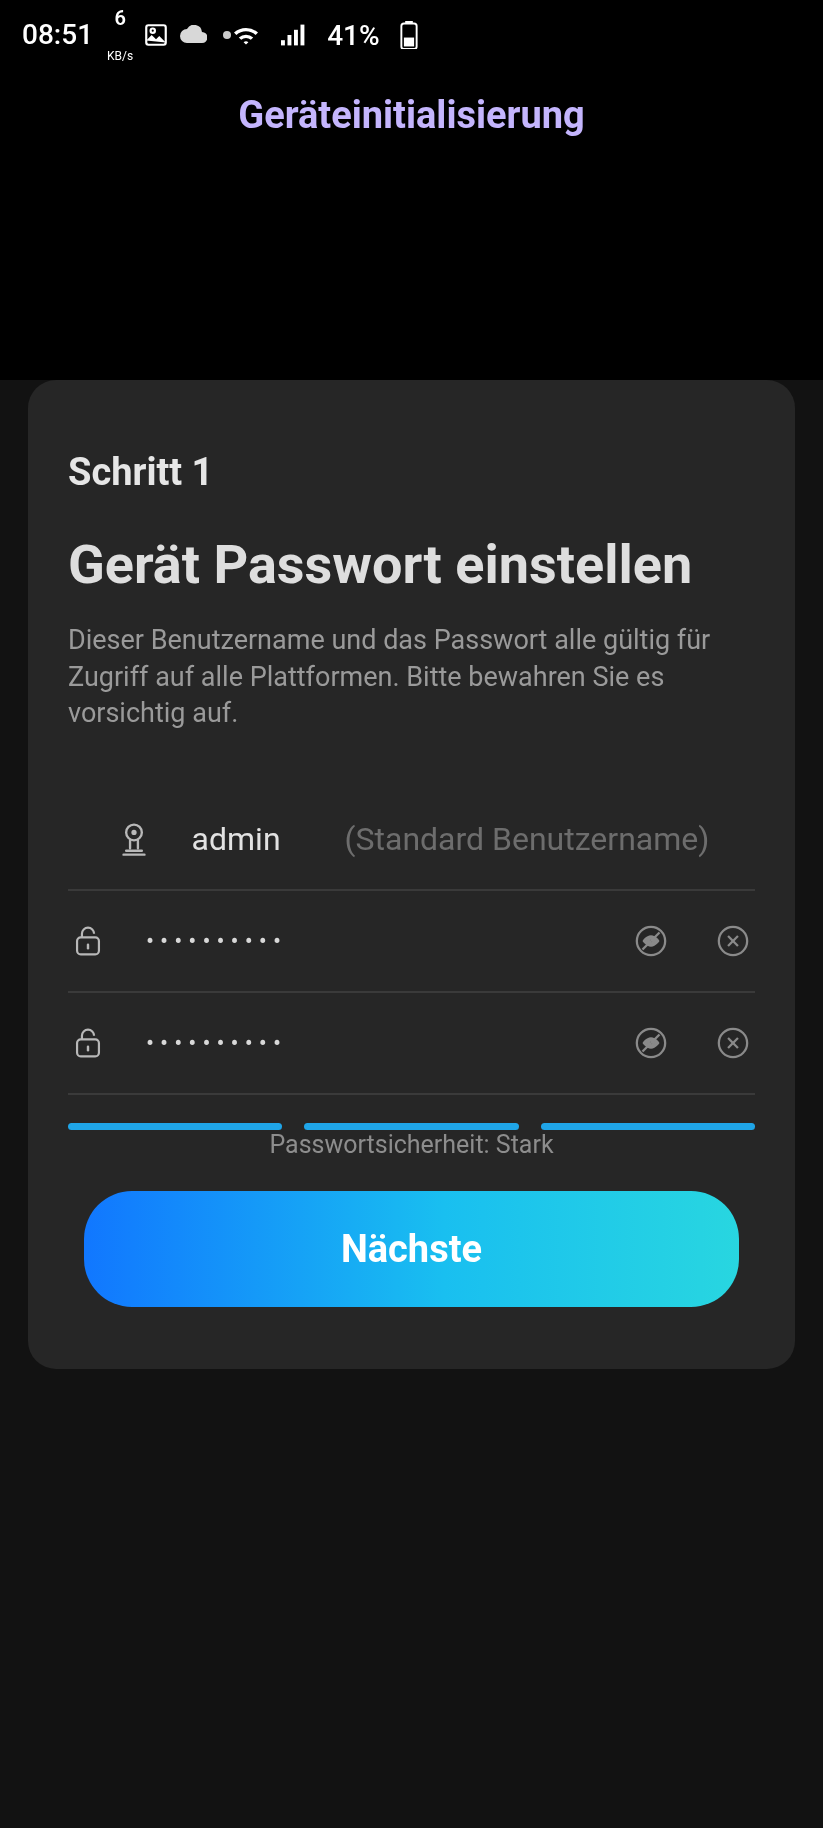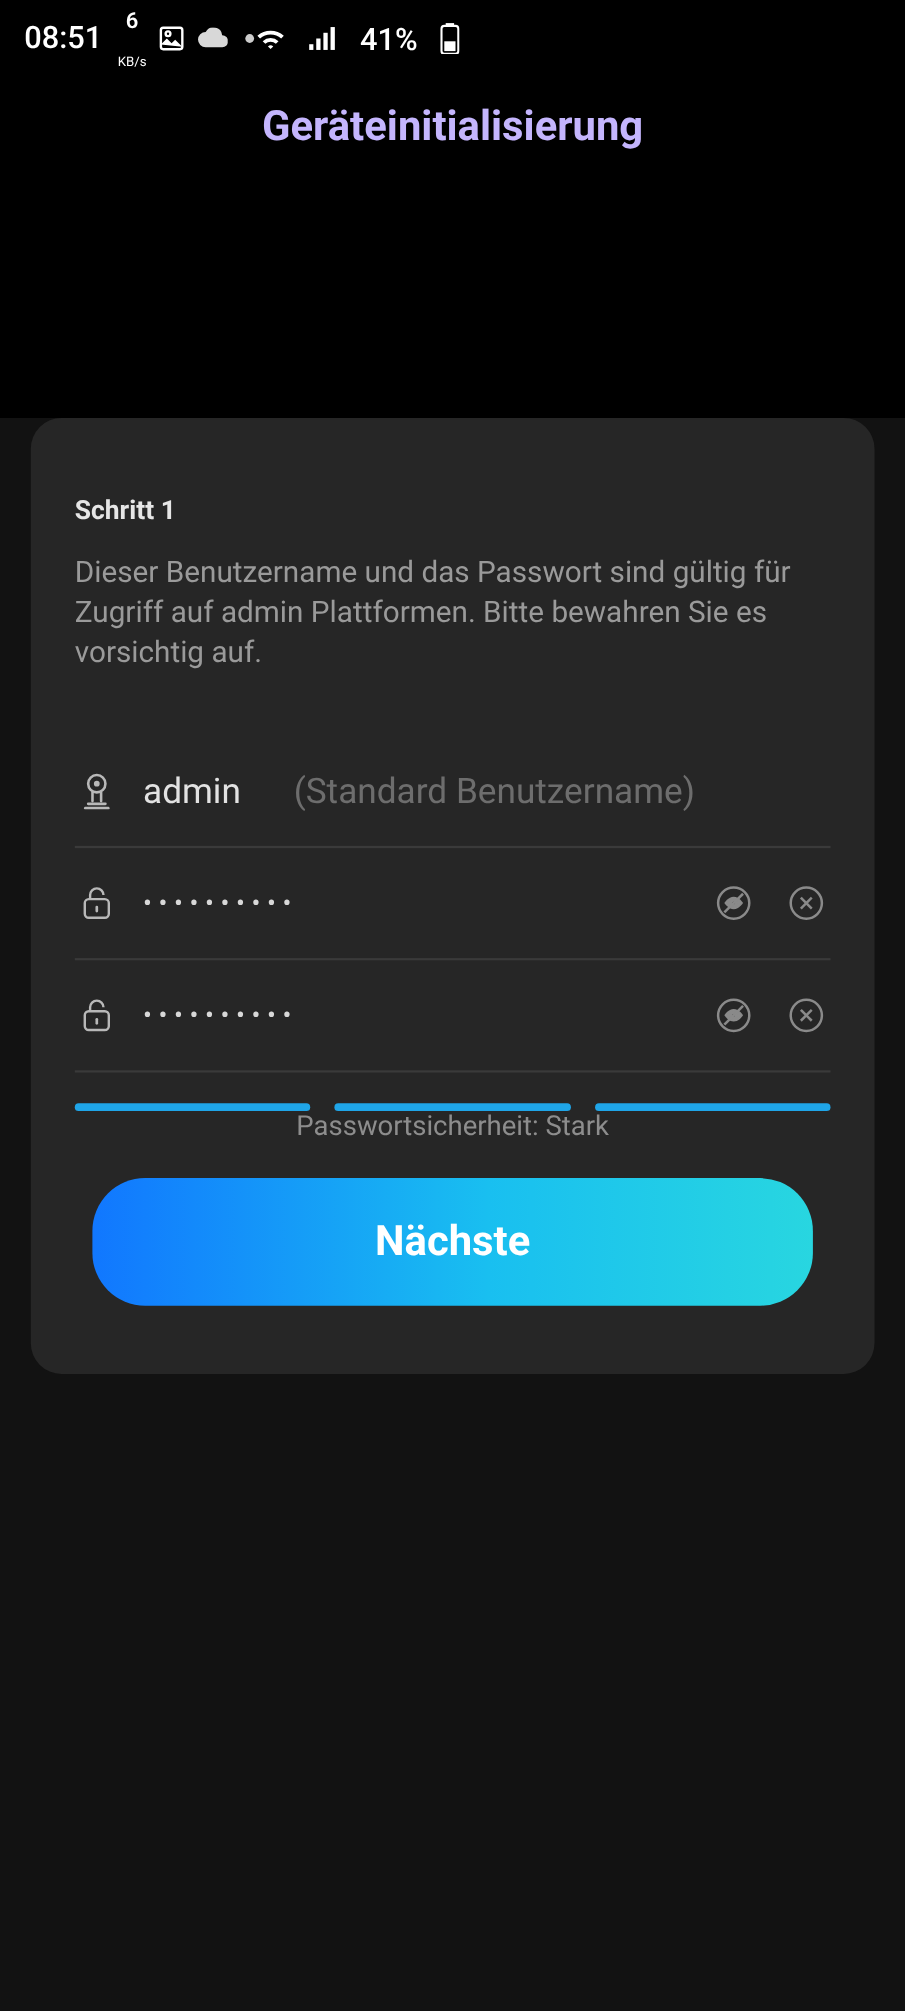--- a/index.html
+++ b/index.html
@@ -56,24 +56,24 @@
   }
 
   .card {
     margin-top: 220px;
     background: #262626;
     border-radius: 28px;
     padding: 70px 40px 62px 40px;
   }
 
   .step-label {
-    font-size: 24px;
+    font-size: 38px;
     font-weight: 700;
     color: #e6e6e6;
-    margin-bottom: 24px;
+    margin-bottom: 40px;
   }
   .card-title {
     font-size: 54px;
     font-weight: 700;
     line-height: 1.15;
     color: #dedede;
     margin-bottom: 26px;
   }
   .card-desc {
     font-size: 27px;
@@ -81,21 +81,22 @@
     color: #9a9a9a;
     margin-bottom: 58px;
   }
 
   
   .field {
     display: flex;
     align-items: center;
     height: 102px;
     border-bottom: 2px solid #3a3a3a;
-    gap: 22px;
+    gap: 38px;
+    justify-content: center;
   }
   .field .lead-icon { width: 40px; display:flex; justify-content:center; color:#b8b8b8; }
   .field .value {
     font-size: 32px;
     color: #e2e2e2;
   }
   .field .hint {
     font-size: 32px;
     color: #6d6d6d;
     margin-left: 26px;
@@ -194,21 +195,22 @@
   </div>
 </div>
 
 <div class="app-header">Geräteinitialisierung</div>
 
 <div class="screen-body">
 
   <div class="card">
 
     <div class="step-label">Schritt 1</div>
-    <div class="card-desc">Dieser Benutzername und das Passwort sind gültig für Zugriff auf admin Plattformen. Bitte bewahren Sie es vorsichtig auf.</div>
+    <div class="card-title">Gerät Passwort einstellen</div>
+    <div class="card-desc">Dieser Benutzername und das Passwort alle gültig für Zugriff auf alle Plattformen. Bitte bewahren Sie es vorsichtig auf.</div>
 
     <div class="field">
       <span class="lead-icon">
         <svg width="32" height="34" viewBox="0 0 24 26" fill="none" stroke="#b8b8b8" stroke-width="1.8">
           <circle cx="12" cy="8" r="6"></circle>
           <circle cx="12" cy="8" r="2" fill="#b8b8b8" stroke="none"></circle>
           <path d="M6 22h12M9 14v6M15 14v6" stroke-linecap="round"></path>
           <path d="M4 25h16" stroke-linecap="round"></path>
         </svg>
       </span>

